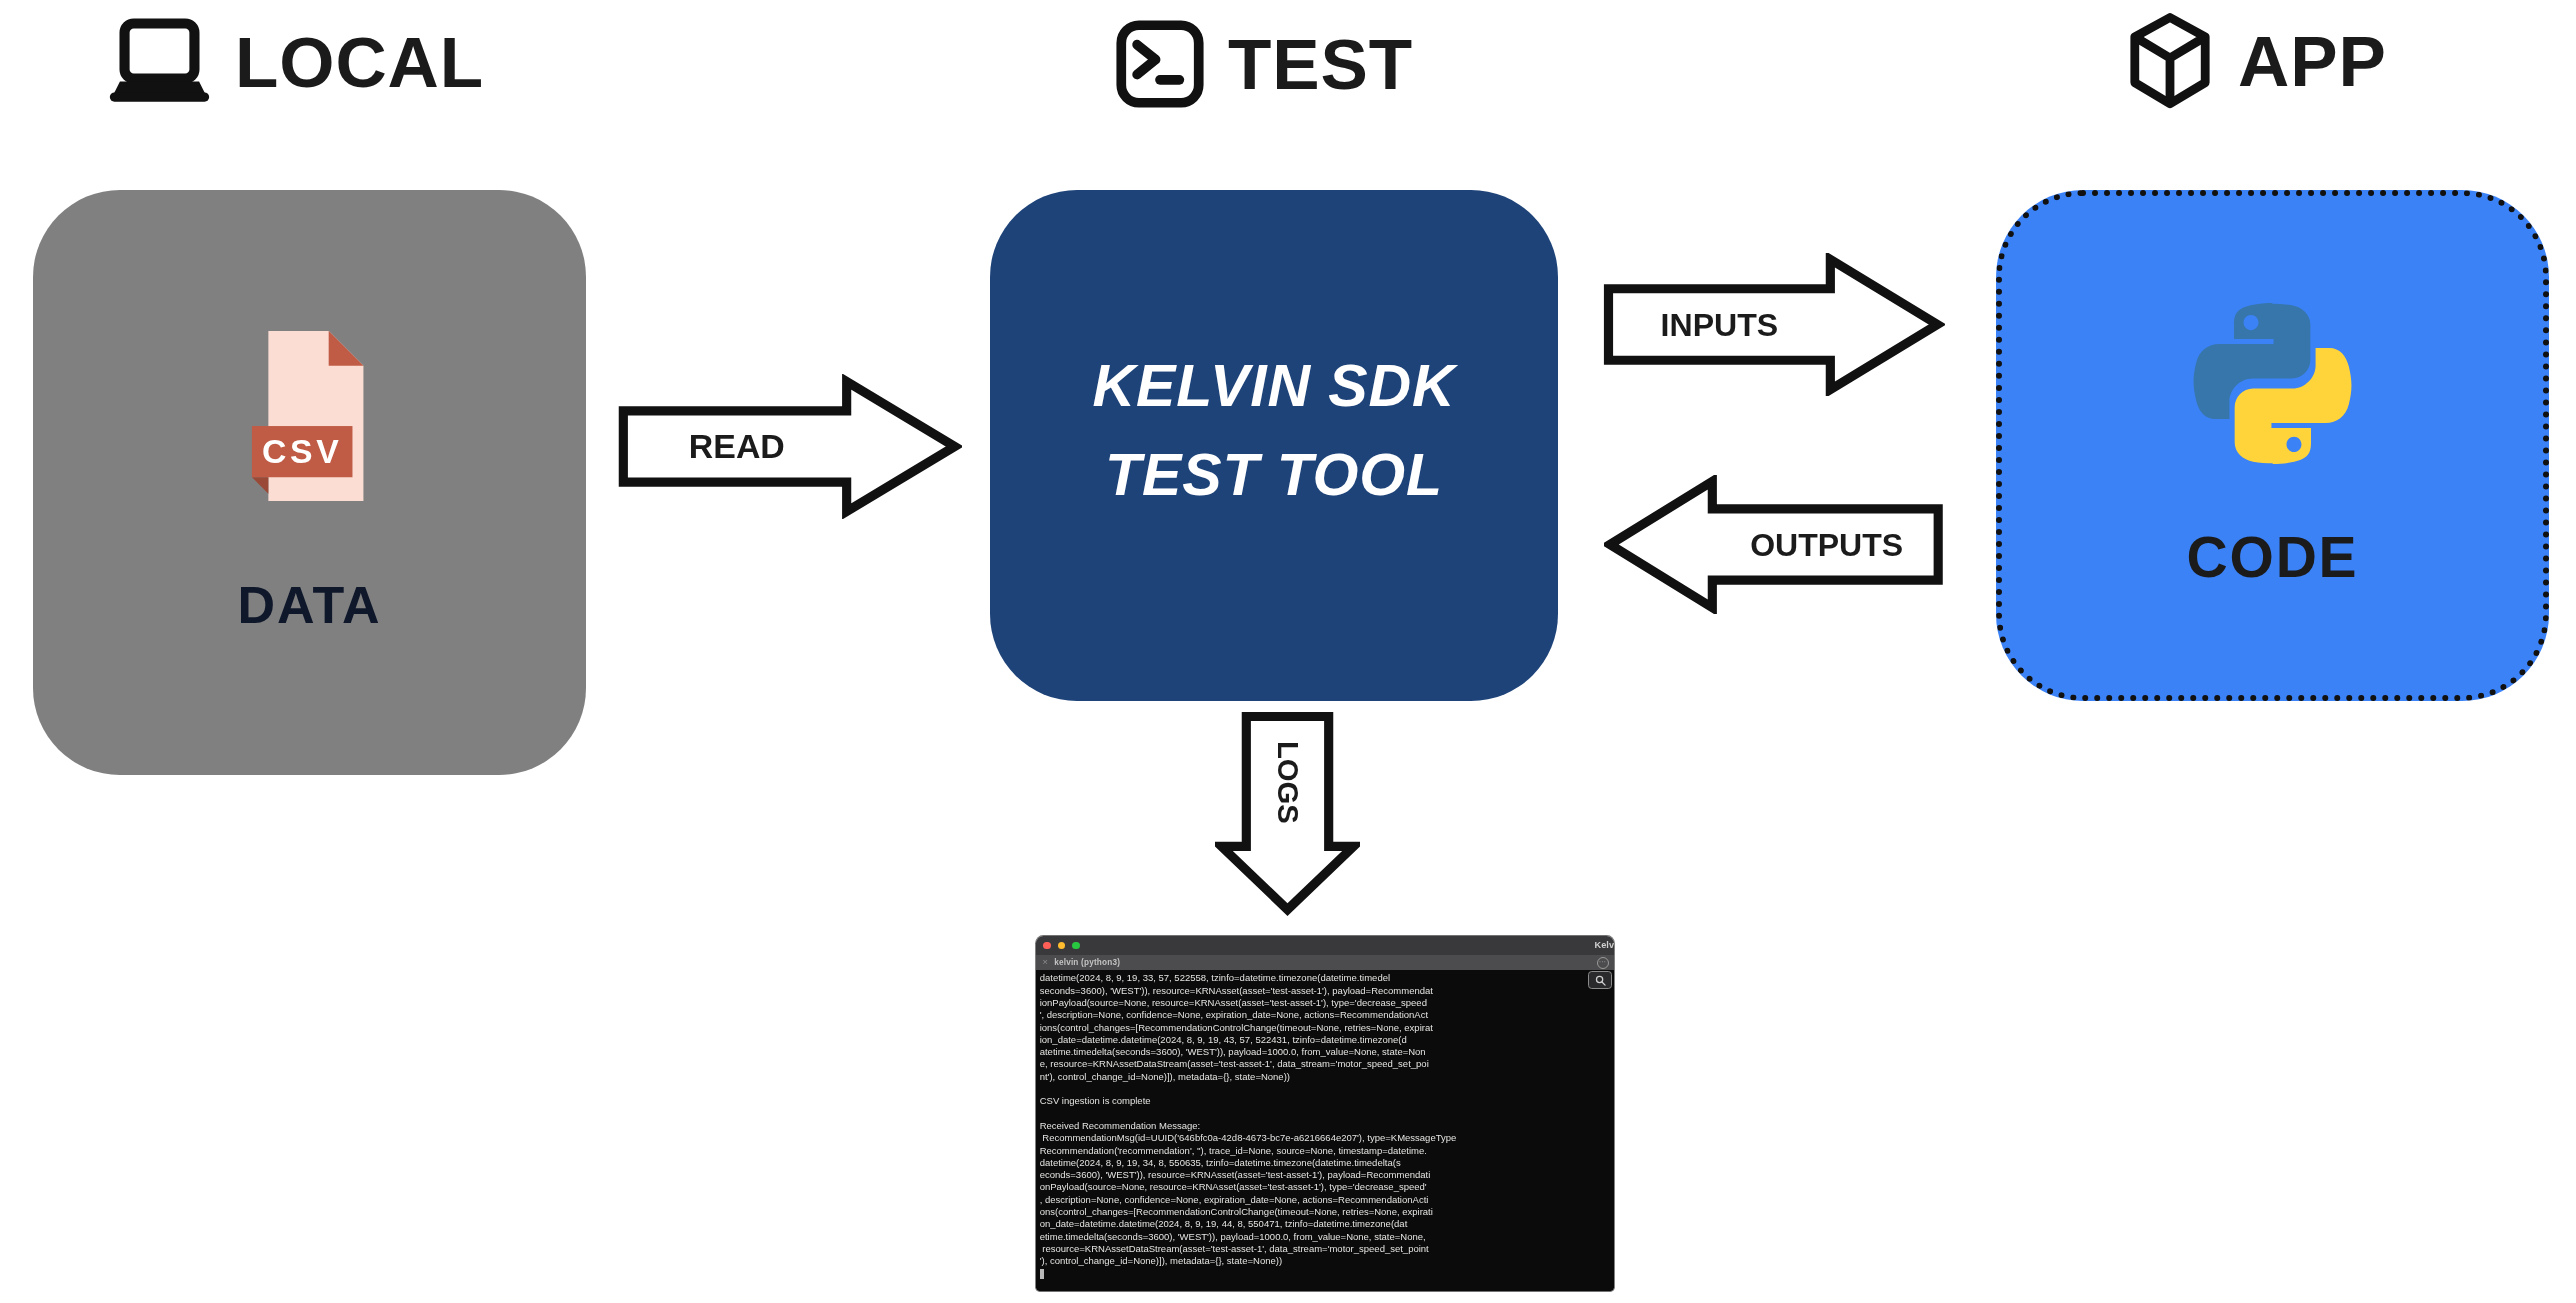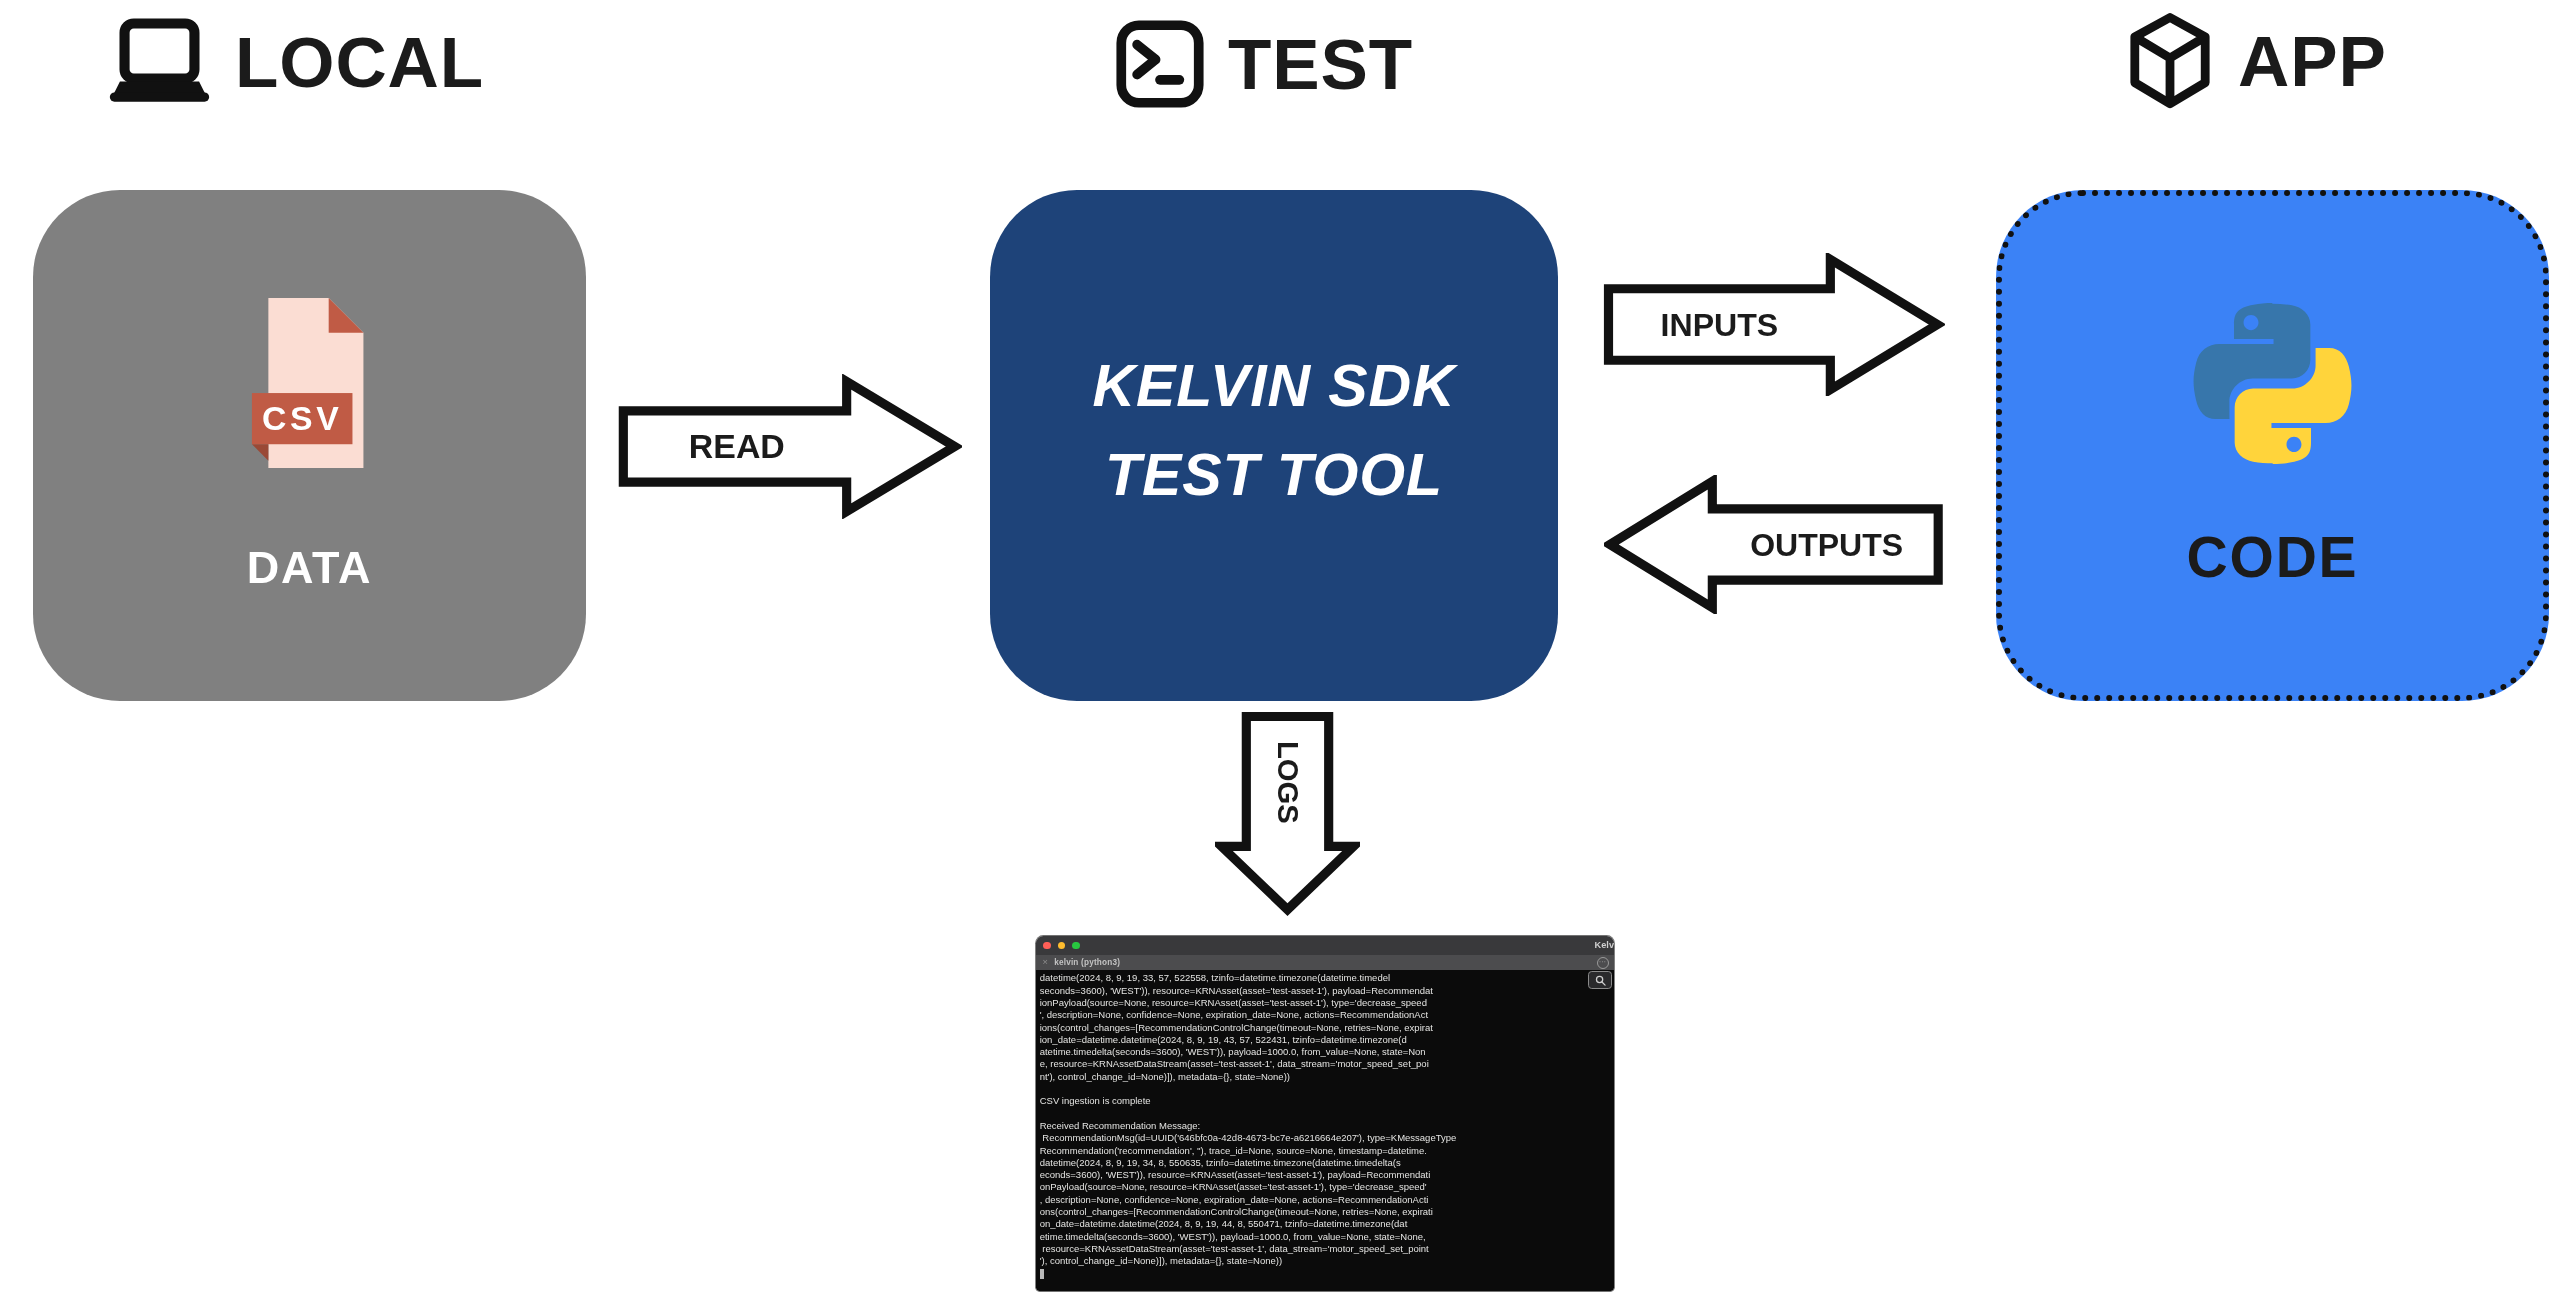--- a/index.html
+++ b/index.html
@@ -7,22 +7,22 @@
           font-family:"Liberation Sans",sans-serif;}
 
   
   .hdr{position:absolute;display:flex;align-items:center;gap:24px;color:#1b1b1b;}
   .hdr .hdr-label{font-weight:bold;font-size:71px;letter-spacing:0.9px;color:#1b1b1b;}
   .hdr svg{display:block;}
 
   
   .node{position:absolute;border-radius:87px;display:flex;flex-direction:column;
         align-items:center;justify-content:center;}
-  #node-data{left:33px;top:190px;width:553px;height:511px;background:#808080;}
-  #node-data .node-label{color:#ffffff;font-weight:bold;font-size:45px;margin-top:71px;letter-spacing:1.8px;}
+  #node-data{left:33px;top:190px;width:553px;height:585px;background:#808080;}
+  #node-data .node-label{color:#0f172a;font-weight:bold;font-size:52px;margin-top:71px;letter-spacing:1.8px;}
   #node-kelvin{left:990px;top:190px;width:568px;height:511px;background:#1e4379;font-style:italic;}
   #node-kelvin .kelvin-text{color:#ffffff;font-weight:bold;font-size:59px;line-height:89px;
         text-align:center;letter-spacing:0.9px;transform:translateY(-14.7px);}
   #node-app{left:1996px;top:190px;width:553px;height:511px;background:#3b82f6;
         border:6.4px dotted #111;box-sizing:border-box;}
   #node-app .node-label{color:#1b1b1b;font-weight:bold;font-size:57px;margin-top:55px;letter-spacing:1.8px;}
 
   
   .arrow{position:absolute;}
   .arrow text{font-family:"Liberation Sans",sans-serif;font-weight:bold;fill:#1b1b1b;}

